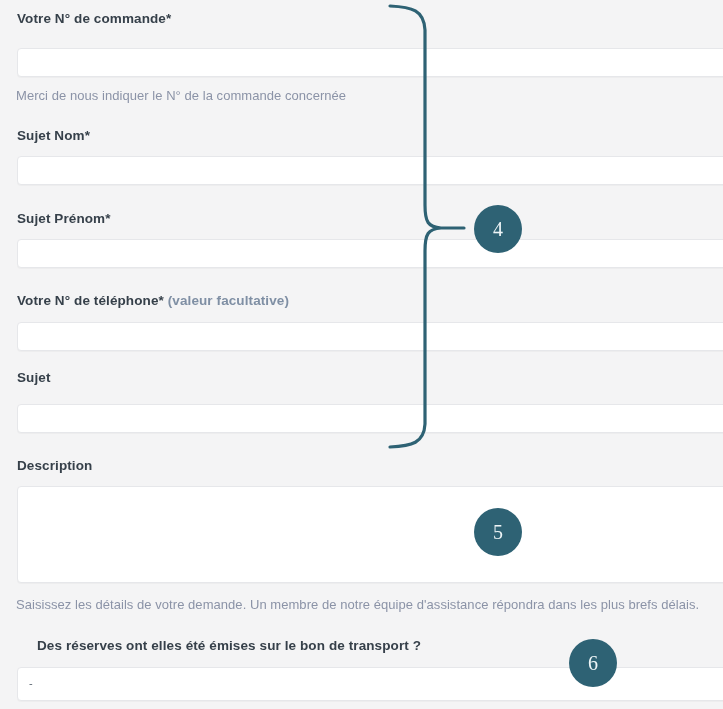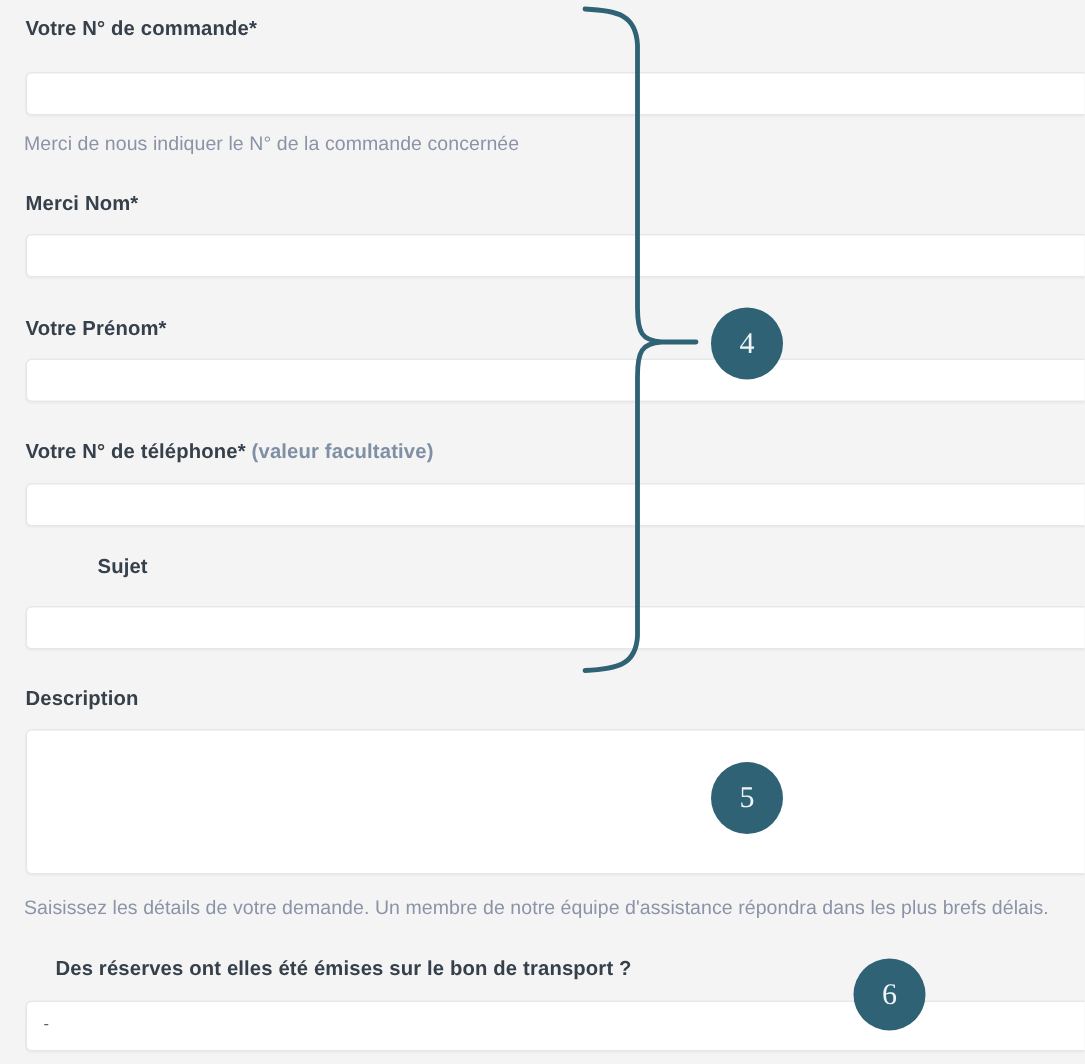--- a/index.html
+++ b/index.html
@@ -112,36 +112,36 @@
 
 <div id="form-root">
 
   <div class="field" style="top:0;">
     <div class="field-label" style="top:11px;">Votre N° de commande*</div>
     <div class="control input" style="top:48px;"></div>
     <div class="help-text" style="top:89px;">Merci de nous indiquer le N° de la commande concernée</div>
   </div>
 
   <div class="field" style="top:0;">
-    <div class="field-label" style="top:128px;">Merci Nom*</div>
+    <div class="field-label" style="top:128px;">Sujet Nom*</div>
     <div class="control input" style="top:156px;"></div>
   </div>
 
   <div class="field" style="top:0;">
-    <div class="field-label" style="top:211px;">Votre Prénom*</div>
+    <div class="field-label" style="top:211px;">Sujet Prénom*</div>
     <div class="control input" style="top:239px;"></div>
   </div>
 
   <div class="field" style="top:0;">
     <div class="field-label" style="top:293px;text-align:center;"><span>Votre N° de téléphone*</span><span class="label-optional"> (valeur facultative)</span></div>
     <div class="control input" style="top:322px;"></div>
   </div>
 
   <div class="field" style="top:0;">
-    <div class="field-label" style="top:370px;margin-left:48px;">Sujet</div>
+    <div class="field-label" style="top:370px;">Sujet</div>
     <div class="control input" style="top:404px;"></div>
   </div>
 
   <div class="field" style="top:0;">
     <div class="field-label" style="top:458px;">Description</div>
     <div class="control textarea" style="top:486px;"></div>
     <div class="help-text" style="top:598px;">Saisissez les détails de votre demande. Un membre de notre équipe d'assistance répondra dans les plus brefs délais.</div>
   </div>
 
   <div class="field" style="top:0;">

